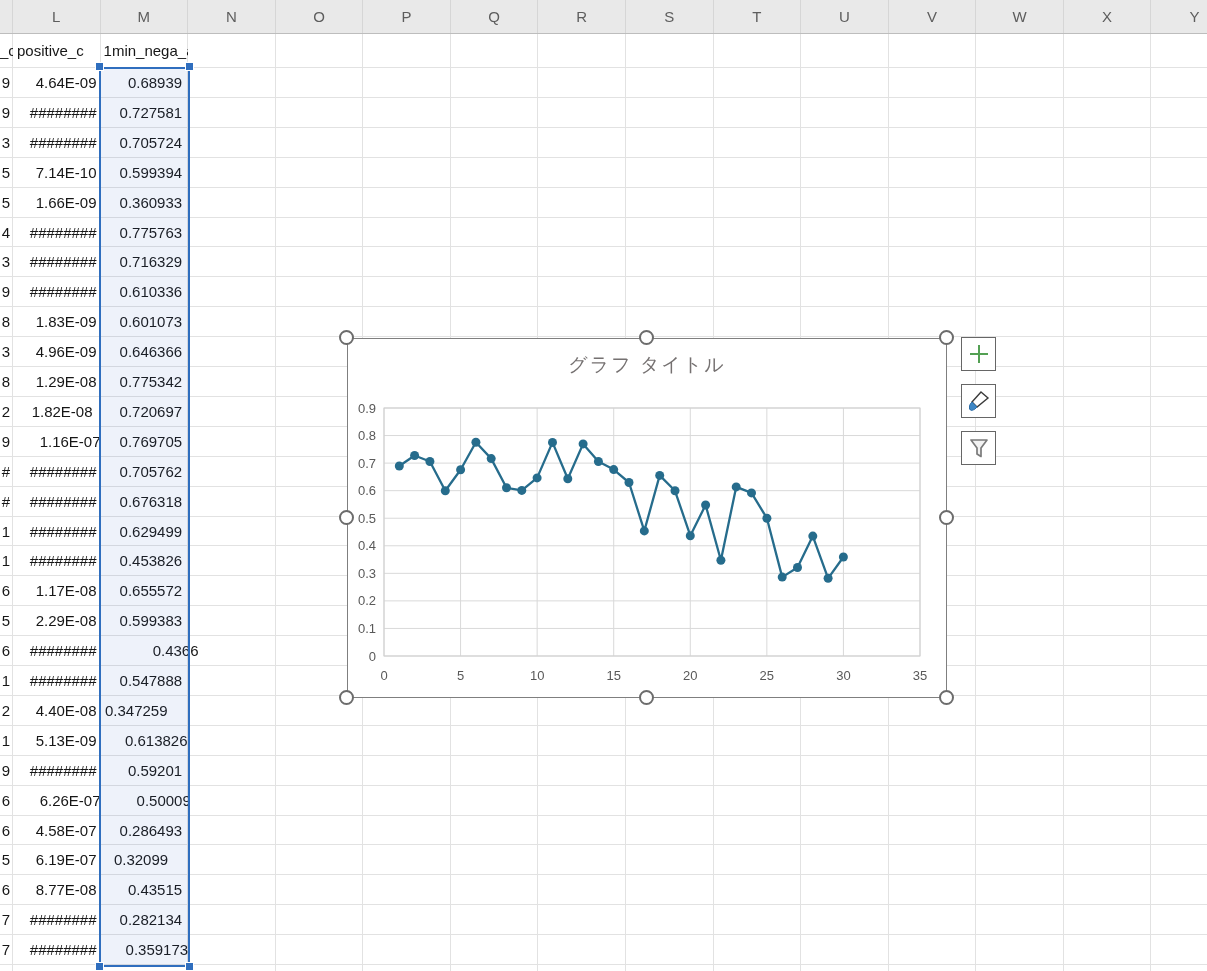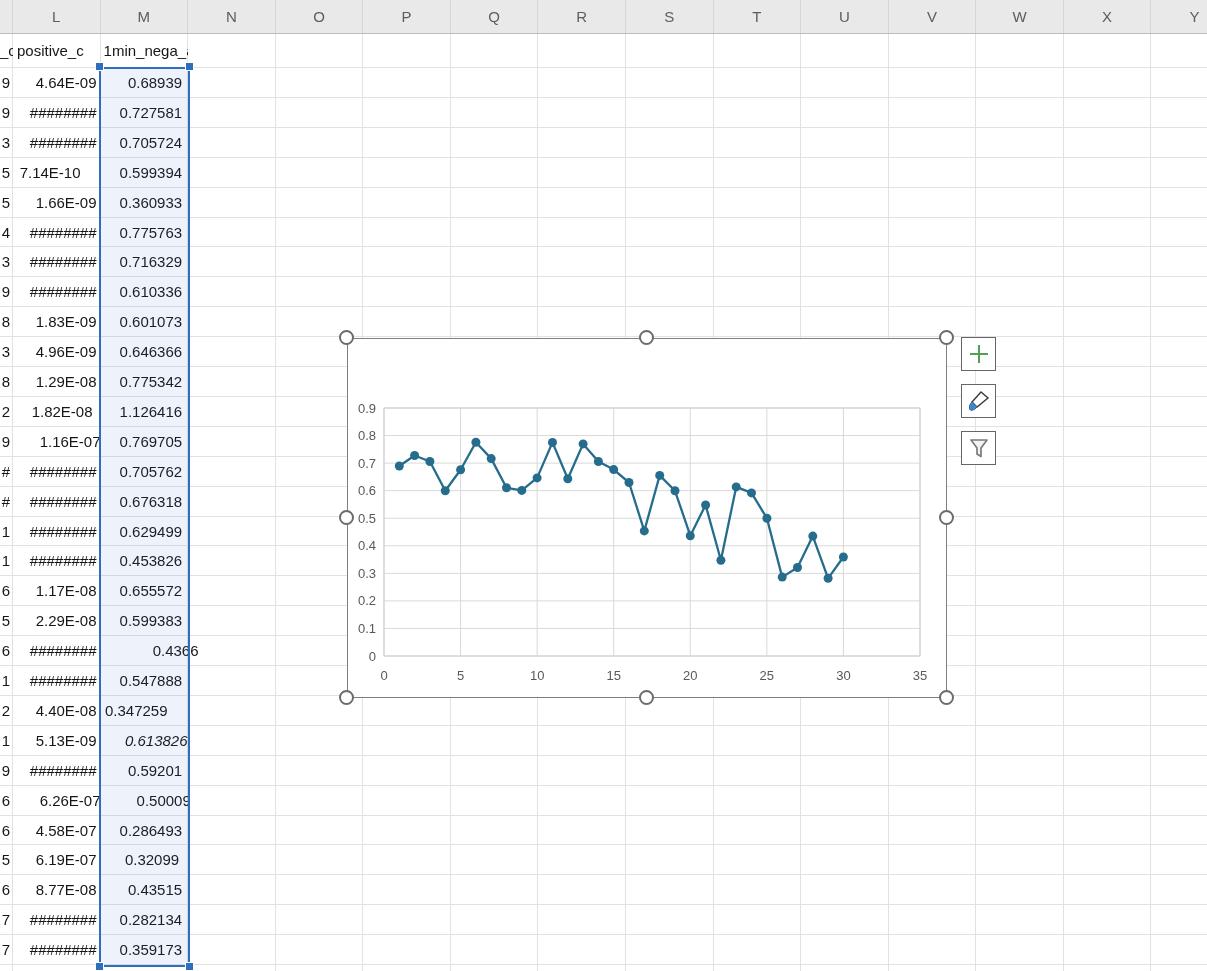--- a/index.html
+++ b/index.html
@@ -146,21 +146,21 @@
         <div class="cell num" style="width: 87.57px; padding-right: 4px;">########</div>
         <div class="cell num" style="width: 87.57px; padding-right: 6px;">0.727581</div>
       </div>
       <div class="sheetrow" style="top: 127.8px; height: 29.9px; line-height: 29.9px;">
         <div class="cell num" style="width: 13px; padding-right: 3px;">3</div>
         <div class="cell num" style="width: 87.57px; padding-right: 4px;">########</div>
         <div class="cell num" style="width: 87.57px; padding-right: 6px;">0.705724</div>
       </div>
       <div class="sheetrow" style="top: 157.7px; height: 29.9px; line-height: 29.9px;">
         <div class="cell num" style="width: 13px; padding-right: 3px;">5</div>
-        <div class="cell num" style="width: 87.57px; padding-right: 20px;">7.14E-10</div>
+        <div class="cell num" style="width: 87.57px; padding-right: 4px;">7.14E-10</div>
         <div class="cell num" style="width: 87.57px; padding-right: 6px;">0.599394</div>
       </div>
       <div class="sheetrow" style="top: 187.6px; height: 29.9px; line-height: 29.9px;">
         <div class="cell num" style="width: 13px; padding-right: 3px;">5</div>
         <div class="cell num" style="width: 87.57px; padding-right: 4px;">1.66E-09</div>
         <div class="cell num" style="width: 87.57px; padding-right: 6px;">0.360933</div>
       </div>
       <div class="sheetrow" style="top: 217.5px; height: 29.9px; line-height: 29.9px;">
         <div class="cell num" style="width: 13px; padding-right: 3px;">4</div>
         <div class="cell num" style="width: 87.57px; padding-right: 4px;">########</div>
@@ -187,21 +187,21 @@
         <div class="cell num" style="width: 87.57px; padding-right: 6px;">0.646366</div>
       </div>
       <div class="sheetrow" style="top: 367px; height: 29.9px; line-height: 29.9px;">
         <div class="cell num" style="width: 13px; padding-right: 3px;">8</div>
         <div class="cell num" style="width: 87.57px; padding-right: 4px;">1.29E-08</div>
         <div class="cell num" style="width: 87.57px; padding-right: 6px;">0.775342</div>
       </div>
       <div class="sheetrow" style="top: 396.9px; height: 29.9px; line-height: 29.9px;">
         <div class="cell num" style="width: 13px; padding-right: 3px;">2</div>
         <div class="cell num" style="width: 87.57px; padding-right: 8px;">1.82E-08</div>
-        <div class="cell num" style="width: 87.57px; padding-right: 6px;">1.126416</div>
+        <div class="cell num" style="width: 87.57px; padding-right: 6px;">0.720697</div>
       </div>
       <div class="sheetrow" style="top: 426.8px; height: 29.9px; line-height: 29.9px;">
         <div class="cell num" style="width: 13px; padding-right: 3px;">9</div>
         <div class="cell num" style="width: 87.57px; padding-right: 0;">1.16E-07</div>
         <div class="cell num" style="width: 87.57px; padding-right: 6px;">0.769705</div>
       </div>
       <div class="sheetrow" style="top: 456.7px; height: 29.9px; line-height: 29.9px;">
         <div class="cell num" style="width: 13px; padding-right: 3px;">#</div>
         <div class="cell num" style="width: 87.57px; padding-right: 4px;">########</div>
         <div class="cell num" style="width: 87.57px; padding-right: 6px;">0.705762</div>
@@ -242,62 +242,63 @@
         <div class="cell num" style="width: 87.57px; padding-right: 6px;">0.547888</div>
       </div>
       <div class="sheetrow" style="top: 695.9px; height: 29.9px; line-height: 29.9px;">
         <div class="cell num" style="width: 13px; padding-right: 3px;">2</div>
         <div class="cell num" style="width: 87.57px; padding-right: 4px;">4.40E-08</div>
         <div class="cell num" style="width: 73px; padding-right: 6px;">0.347259</div>
       </div>
       <div class="sheetrow" style="top: 725.8px; height: 29.9px; line-height: 29.9px;">
         <div class="cell num" style="width: 13px; padding-right: 3px;">1</div>
         <div class="cell num" style="width: 87.57px; padding-right: 4px;">5.13E-09</div>
-        <div class="cell num" style="width: 107px; padding-right: 20px; font-style: italic;">0.613826</div>
+        <div class="cell num" style="width: 107px; padding-right: 20px;">0.613826</div>
       </div>
       <div class="sheetrow" style="top: 755.7px; height: 29.9px; line-height: 29.9px;">
         <div class="cell num" style="width: 13px; padding-right: 3px;">9</div>
         <div class="cell num" style="width: 87.57px; padding-right: 4px;">########</div>
         <div class="cell num" style="width: 87.57px; padding-right: 6px;">0.59201</div>
       </div>
       <div class="sheetrow" style="top: 785.6px; height: 29.9px; line-height: 29.9px;">
         <div class="cell num" style="width: 13px; padding-right: 3px;">6</div>
         <div class="cell num" style="width: 87.57px; padding-right: 0;">6.26E-07</div>
         <div class="cell num" style="width: 87.57px; padding-right: 6px; padding-left: 36px;">0.500097</div>
       </div>
       <div class="sheetrow" style="top: 815.5px; height: 29.9px; line-height: 29.9px;">
         <div class="cell num" style="width: 13px; padding-right: 3px;">6</div>
         <div class="cell num" style="width: 87.57px; padding-right: 4px;">4.58E-07</div>
         <div class="cell num" style="width: 87.57px; padding-right: 6px;">0.286493</div>
       </div>
       <div class="sheetrow" style="top: 845.4px; height: 29.9px; line-height: 29.9px;">
         <div class="cell num" style="width: 13px; padding-right: 3px;">5</div>
         <div class="cell num" style="width: 87.57px; padding-right: 4px;">6.19E-07</div>
-        <div class="cell num" style="width: 87.57px; padding-right: 9px;">0.32099</div>
+        <div class="cell num" style="width: 87.57px; padding-right: 20px;">0.32099</div>
       </div>
       <div class="sheetrow" style="top: 875.3px; height: 29.9px; line-height: 29.9px;">
         <div class="cell num" style="width: 13px; padding-right: 3px;">6</div>
         <div class="cell num" style="width: 87.57px; padding-right: 4px;">8.77E-08</div>
         <div class="cell num" style="width: 87.57px; padding-right: 6px;">0.43515</div>
       </div>
       <div class="sheetrow" style="top: 905.2px; height: 29.9px; line-height: 29.9px;">
         <div class="cell num" style="width: 13px; padding-right: 3px;">7</div>
         <div class="cell num" style="width: 87.57px; padding-right: 4px;">########</div>
         <div class="cell num" style="width: 87.57px; padding-right: 6px;">0.282134</div>
       </div>
       <div class="sheetrow" style="top: 935.1px; height: 29.9px; line-height: 29.9px;">
         <div class="cell num" style="width: 13px; padding-right: 3px;">7</div>
         <div class="cell num" style="width: 87.57px; padding-right: 4px;">########</div>
-        <div class="cell num" style="width: 87.57px; padding-right: 6px;">0.359173</div>
+        <div class="cell num" style="width: 87.57px; ">0.359173</div>
       </div>
     </div>
 
   <div id="selection" style="left: 99.07px; top: 66.5px; width: 90.57px; height: 900px;"></div>
 
   <div id="chart">
+    <div id="chart-title">グラフ タイトル</div>
     <svg id="chart-svg" width="600" height="360" viewBox="0 0 600 360">
         <line x1="36" y1="69" x2="36" y2="317" stroke="#d9d9d9" stroke-width="1"></line>
         <line x1="112.57142857142857" y1="69" x2="112.57142857142857" y2="317" stroke="#d9d9d9" stroke-width="1"></line>
         <line x1="189.14285714285714" y1="69" x2="189.14285714285714" y2="317" stroke="#d9d9d9" stroke-width="1"></line>
         <line x1="265.71428571428567" y1="69" x2="265.71428571428567" y2="317" stroke="#d9d9d9" stroke-width="1"></line>
         <line x1="342.2857142857143" y1="69" x2="342.2857142857143" y2="317" stroke="#d9d9d9" stroke-width="1"></line>
         <line x1="418.8571428571429" y1="69" x2="418.8571428571429" y2="317" stroke="#d9d9d9" stroke-width="1"></line>
         <line x1="495.4285714285714" y1="69" x2="495.4285714285714" y2="317" stroke="#d9d9d9" stroke-width="1"></line>
         <line x1="572" y1="69" x2="572" y2="317" stroke="#d9d9d9" stroke-width="1"></line>
         <line x1="36" y1="317" x2="572" y2="317" stroke="#d9d9d9" stroke-width="1"></line>

